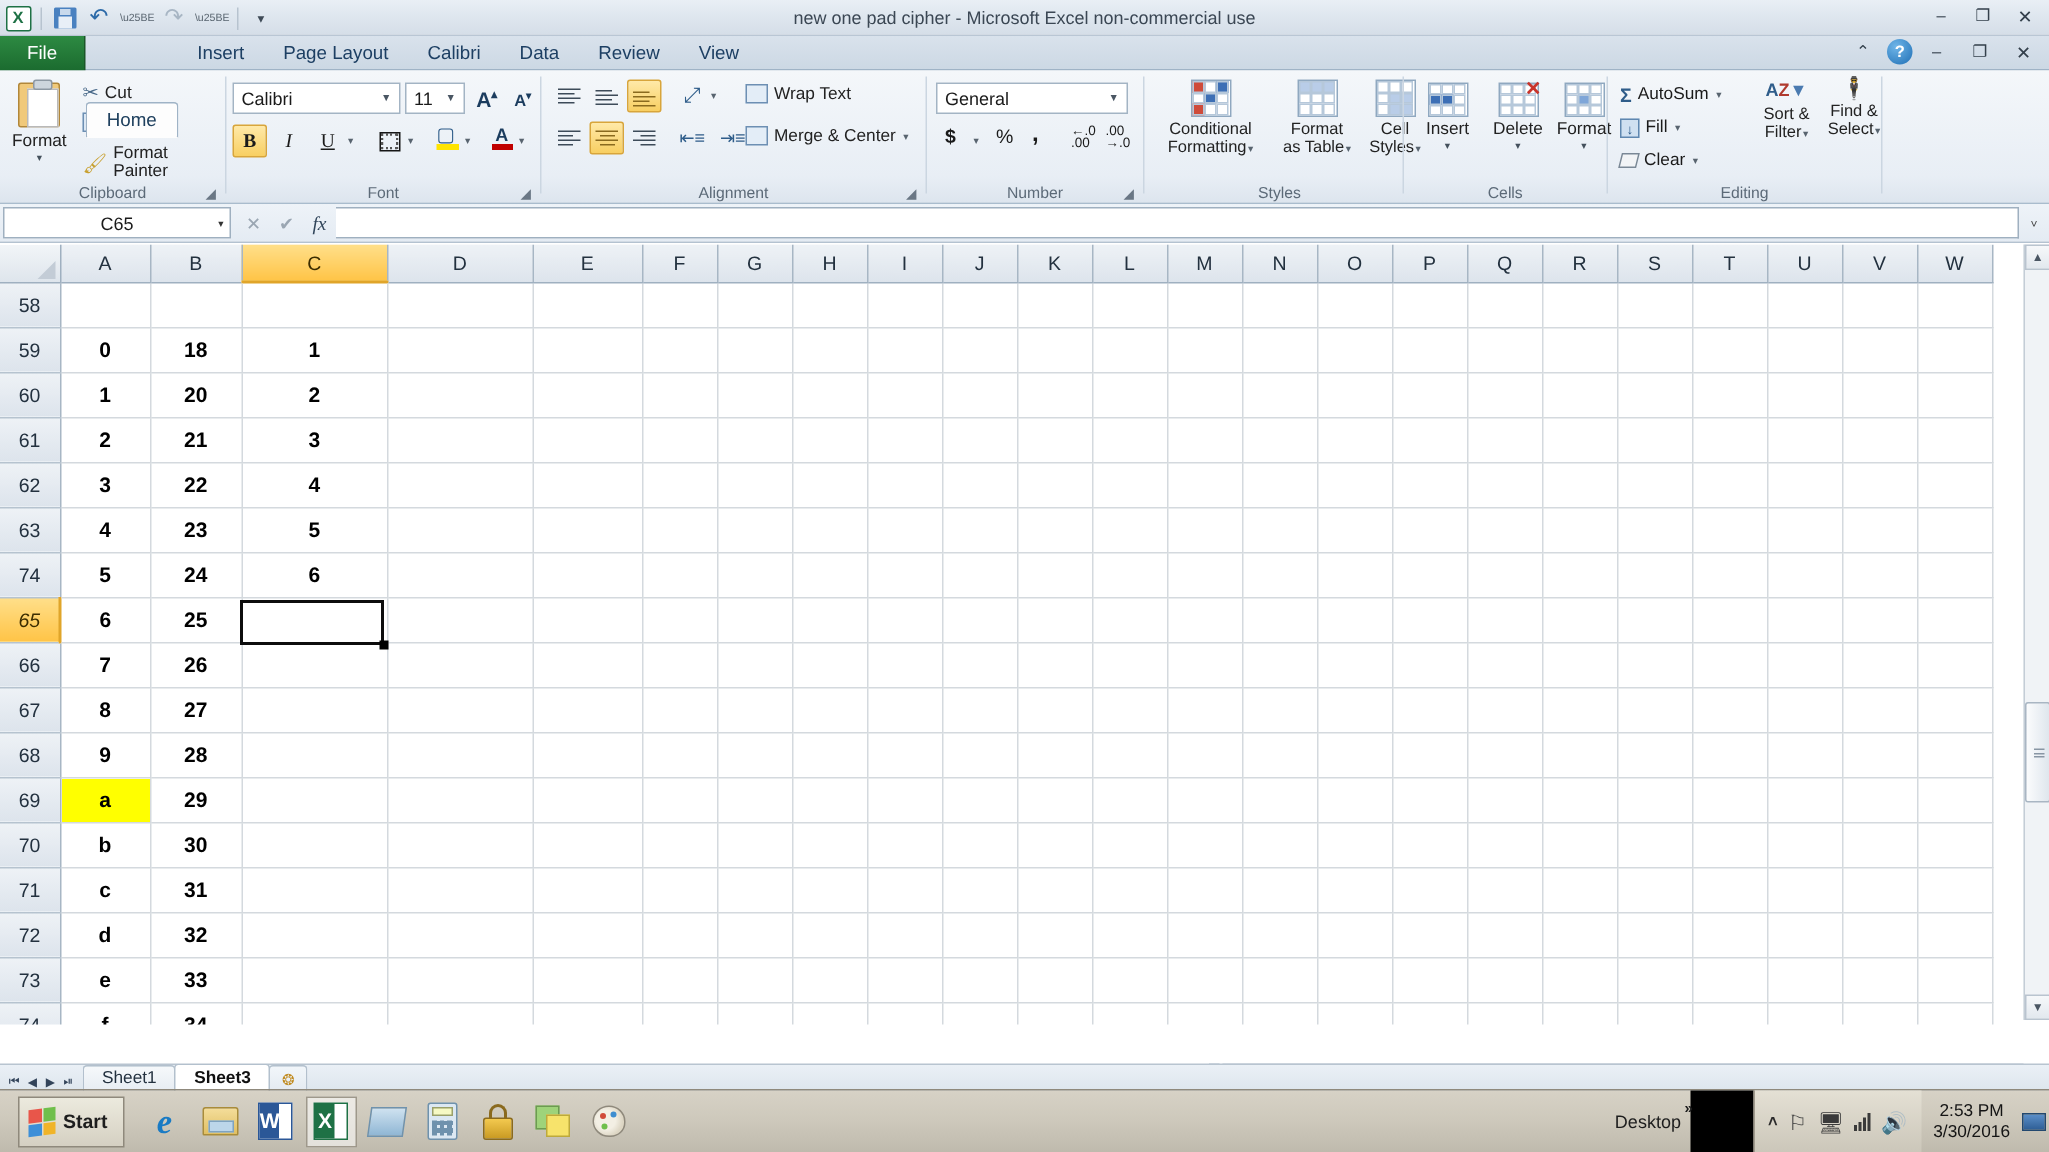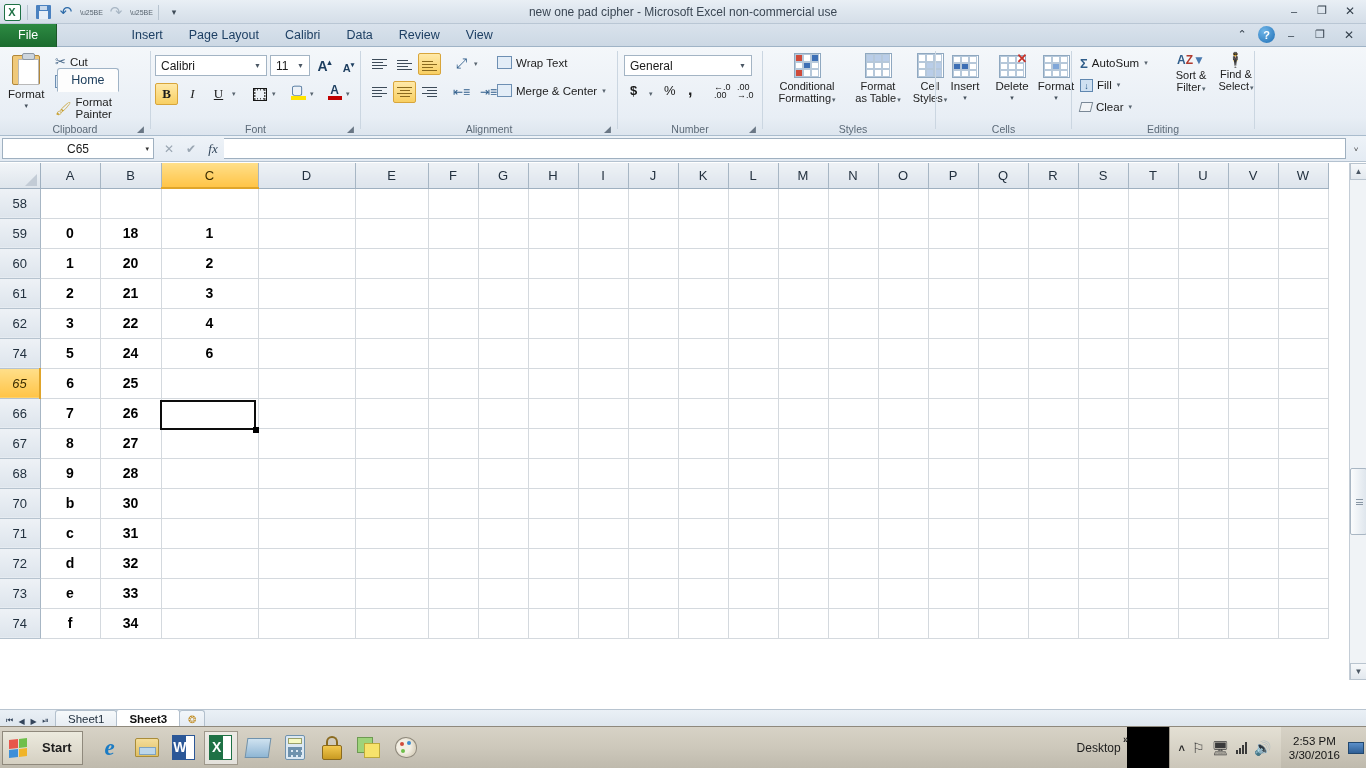--- a/index.html
+++ b/index.html
@@ -253,21 +253,21 @@
   .zhandle { position: absolute; left: 50%; top: -7px; margin-left: -4px; width: 9px; height: 14px;
              background: linear-gradient(to bottom,#fdfdfe,#dde5ed); border: 1px solid #7f8d9b; }
 
   
   .taskbar {
     position: absolute; left: 0; bottom: 0; width: 1366px; height: 42px;
     background: linear-gradient(to bottom,#d7d2c6 0%, #cdc8bb 50%, #bfbaad 100%);
     border-top: 1px solid #8f897c; display: flex; align-items: center;
   }
   .startbtn {
-    margin-left: 2px; height: 34px; padding: 0 10px 0 6px; display: flex; align-items: center; gap: 15px;
+    margin-left: 12px; height: 34px; padding: 0 10px 0 6px; display: flex; align-items: center; gap: 5px;
     background: linear-gradient(to bottom,#eceade,#d5d0c2); border: 1px solid #8f897c;
     font-size: 13px; font-weight: bold; color: #1d1d1d;
   }
   .winlogo { width: 18px; height: 18px; display: grid; grid-template-columns: 1fr 1fr; grid-template-rows: 1fr 1fr; gap: 1px; transform: skewY(-7deg); }
   .winlogo i { display: block; }
   .tbicons { display: flex; align-items: center; gap: 3px; margin-left: 10px; }
   .tbicon { width: 34px; height: 34px; display: flex; align-items: center; justify-content: center;
             border: 1px solid transparent; }
   .tbicon.active { background: rgba(255,255,255,0.55); border: 1px solid #9e988b; }
   .tray { margin-left: auto; display: flex; align-items: center; height: 42px; }
@@ -818,20 +818,46 @@
           <td class="cell" style="width: 50px;"></td>
           <td class="cell" style="width: 50px;"></td>
           <td class="cell" style="width: 50px;"></td>
           <td class="cell" style="width: 50px;"></td>
           <td class="cell" style="width: 50px;"></td>
           <td class="cell" style="width: 50px;"></td>
           <td class="cell" style="width: 50px;"></td>
           <td class="cell" style="width: 50px;"></td>
         </tr>
         <tr>
+          <td class="rowh">63</td>
+          <td class="cell" style="width: 60px;">4</td>
+          <td class="cell" style="width: 61px;">23</td>
+          <td class="cell" style="width: 97px;">5</td>
+          <td class="cell" style="width: 97px;"></td>
+          <td class="cell" style="width: 73px;"></td>
+          <td class="cell" style="width: 50px;"></td>
+          <td class="cell" style="width: 50px;"></td>
+          <td class="cell" style="width: 50px;"></td>
+          <td class="cell" style="width: 50px;"></td>
+          <td class="cell" style="width: 50px;"></td>
+          <td class="cell" style="width: 50px;"></td>
+          <td class="cell" style="width: 50px;"></td>
+          <td class="cell" style="width: 50px;"></td>
+          <td class="cell" style="width: 50px;"></td>
+          <td class="cell" style="width: 50px;"></td>
+          <td class="cell" style="width: 50px;"></td>
+          <td class="cell" style="width: 50px;"></td>
+          <td class="cell" style="width: 50px;"></td>
+          <td class="cell" style="width: 50px;"></td>
+          <td class="cell" style="width: 50px;"></td>
+          <td class="cell" style="width: 50px;"></td>
+          <td class="cell" style="width: 50px;"></td>
+          <td class="cell" style="width: 50px;"></td>
+        </tr>
+        <tr>
           <td class="rowh">74</td>
           <td class="cell" style="width: 60px;">5</td>
           <td class="cell" style="width: 61px;">24</td>
           <td class="cell" style="width: 97px;">6</td>
           <td class="cell" style="width: 97px;"></td>
           <td class="cell" style="width: 73px;"></td>
           <td class="cell" style="width: 50px;"></td>
           <td class="cell" style="width: 50px;"></td>
           <td class="cell" style="width: 50px;"></td>
           <td class="cell" style="width: 50px;"></td>
@@ -925,20 +951,46 @@
           <td class="cell" style="width: 50px;"></td>
           <td class="cell" style="width: 50px;"></td>
           <td class="cell" style="width: 50px;"></td>
           <td class="cell" style="width: 50px;"></td>
           <td class="cell" style="width: 50px;"></td>
         </tr>
         <tr>
           <td class="rowh">68</td>
           <td class="cell" style="width: 60px;">9</td>
           <td class="cell" style="width: 61px;">28</td>
+          <td class="cell" style="width: 97px;"></td>
+          <td class="cell" style="width: 97px;"></td>
+          <td class="cell" style="width: 73px;"></td>
+          <td class="cell" style="width: 50px;"></td>
+          <td class="cell" style="width: 50px;"></td>
+          <td class="cell" style="width: 50px;"></td>
+          <td class="cell" style="width: 50px;"></td>
+          <td class="cell" style="width: 50px;"></td>
+          <td class="cell" style="width: 50px;"></td>
+          <td class="cell" style="width: 50px;"></td>
+          <td class="cell" style="width: 50px;"></td>
+          <td class="cell" style="width: 50px;"></td>
+          <td class="cell" style="width: 50px;"></td>
+          <td class="cell" style="width: 50px;"></td>
+          <td class="cell" style="width: 50px;"></td>
+          <td class="cell" style="width: 50px;"></td>
+          <td class="cell" style="width: 50px;"></td>
+          <td class="cell" style="width: 50px;"></td>
+          <td class="cell" style="width: 50px;"></td>
+          <td class="cell" style="width: 50px;"></td>
+          <td class="cell" style="width: 50px;"></td>
+        </tr>
+        <tr>
+          <td class="rowh">69</td>
+          <td class="cell hl" style="width: 60px;">a</td>
+          <td class="cell" style="width: 61px;">29</td>
           <td class="cell" style="width: 97px;"></td>
           <td class="cell" style="width: 97px;"></td>
           <td class="cell" style="width: 73px;"></td>
           <td class="cell" style="width: 50px;"></td>
           <td class="cell" style="width: 50px;"></td>
           <td class="cell" style="width: 50px;"></td>
           <td class="cell" style="width: 50px;"></td>
           <td class="cell" style="width: 50px;"></td>
           <td class="cell" style="width: 50px;"></td>
           <td class="cell" style="width: 50px;"></td>

